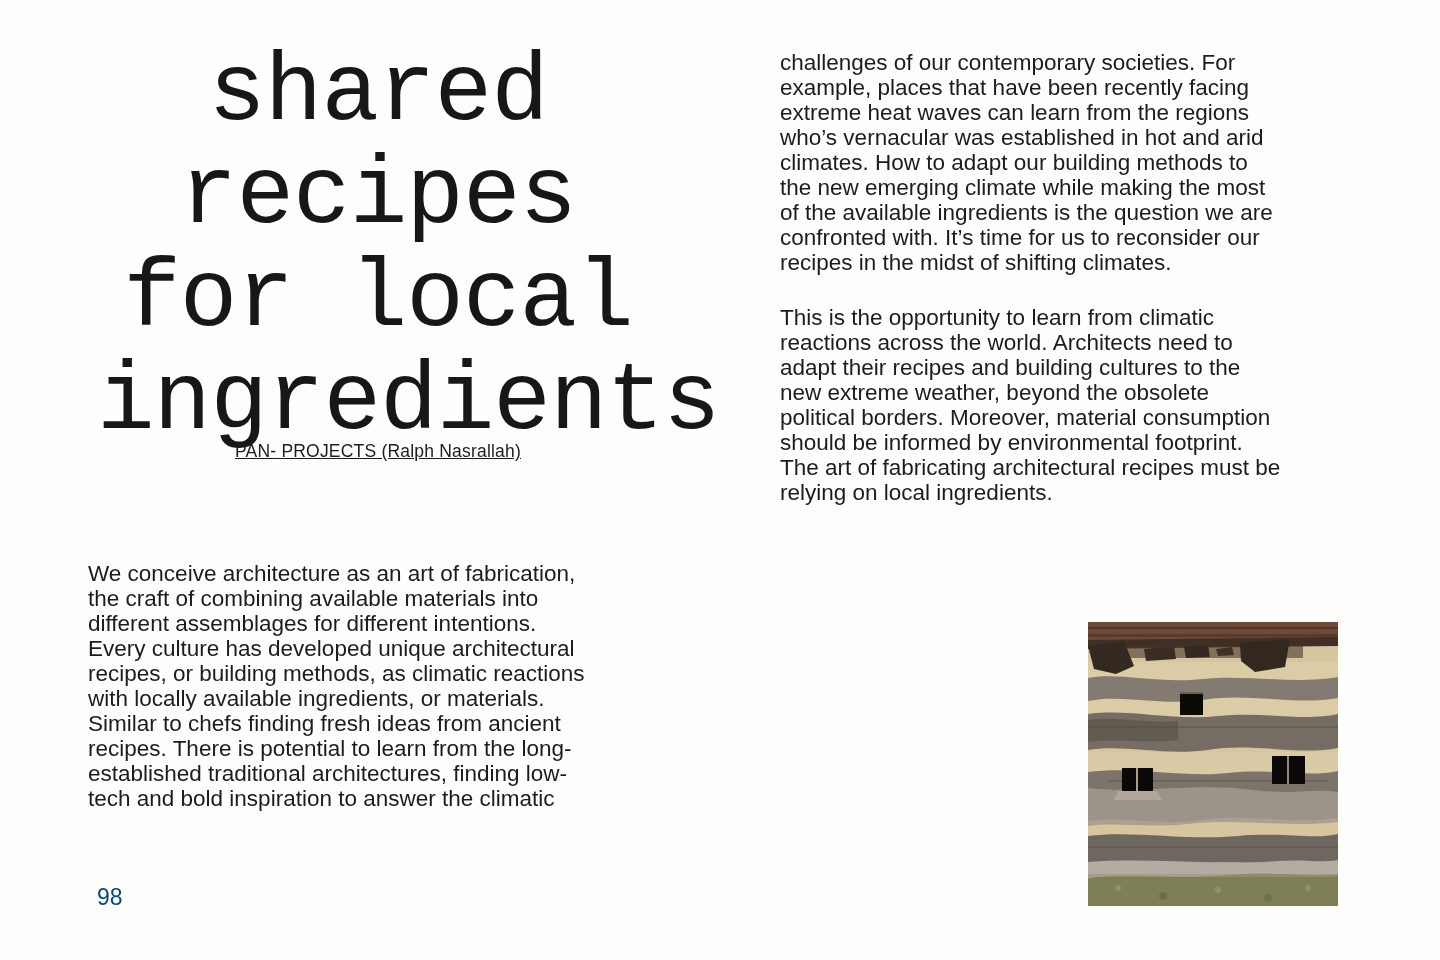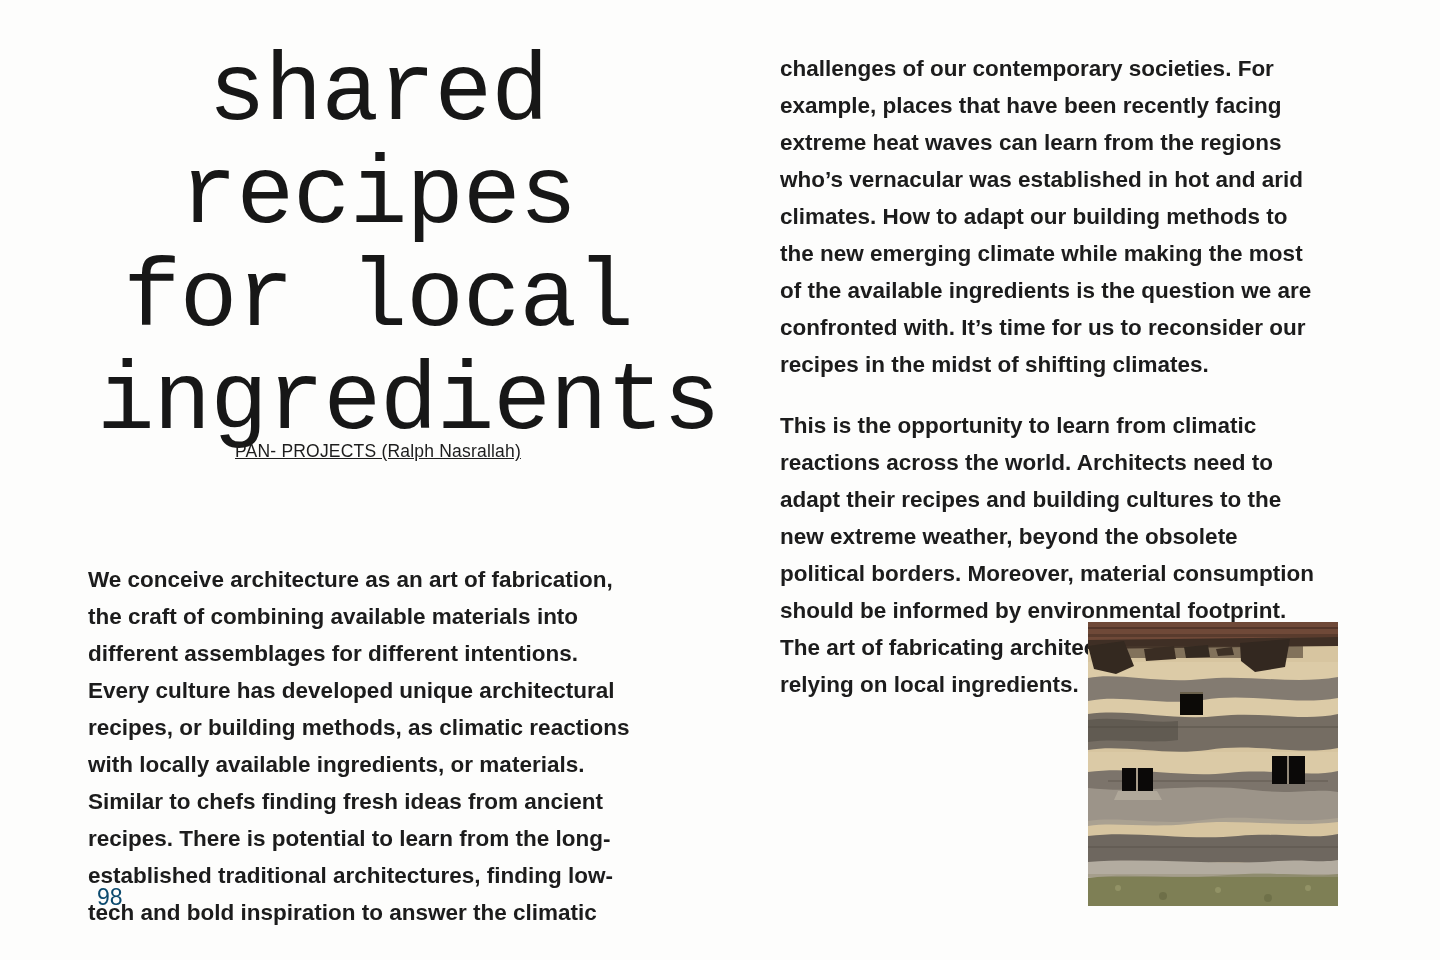--- a/index.html
+++ b/index.html
@@ -38,40 +38,39 @@
     width: 562px;
     text-align: center;
     font-size: 17.5px;
     letter-spacing: 0.2px;
     color: #1d1d1d;
     white-space: pre-line;
     text-decoration: underline;
   }
   .body-text {
     font-size: 22.5px;
-    line-height: 37px;
+    line-height: 25px;
     letter-spacing: 0px;
     color: #1c1c1c;
     white-space: pre-line;
-    font-weight: bold;
   }
   .left-paragraph {
     position: absolute;
     left: 88px;
     top: 561px;
     width: 600px;
   }
   .right-column {
     position: absolute;
     left: 780px;
     top: 50px;
     width: 600px;
   }
   .right-paragraph-2 {
-    margin-top: 24px;
+    margin-top: 30px;
   }
   .page-number {
     position: absolute;
     left: 97px;
     top: 884px;
     font-size: 23px;
     color: #0c4a6e;
   }
   .wall-photo {
     position: absolute;

